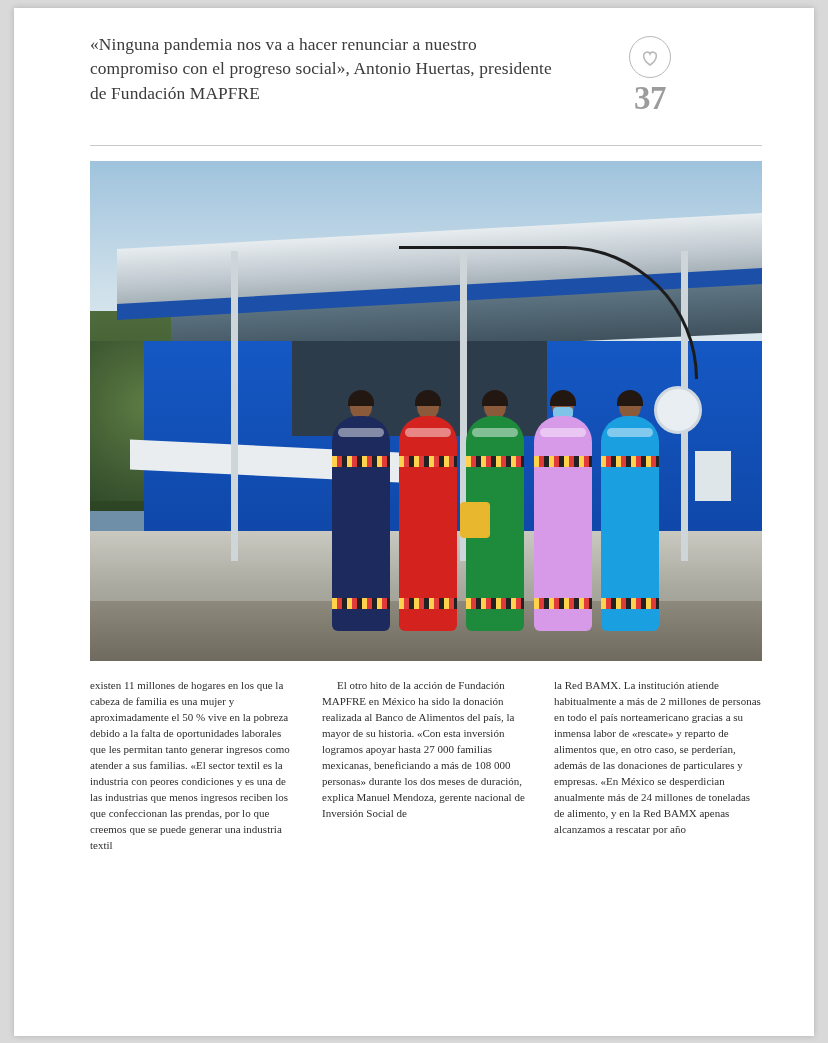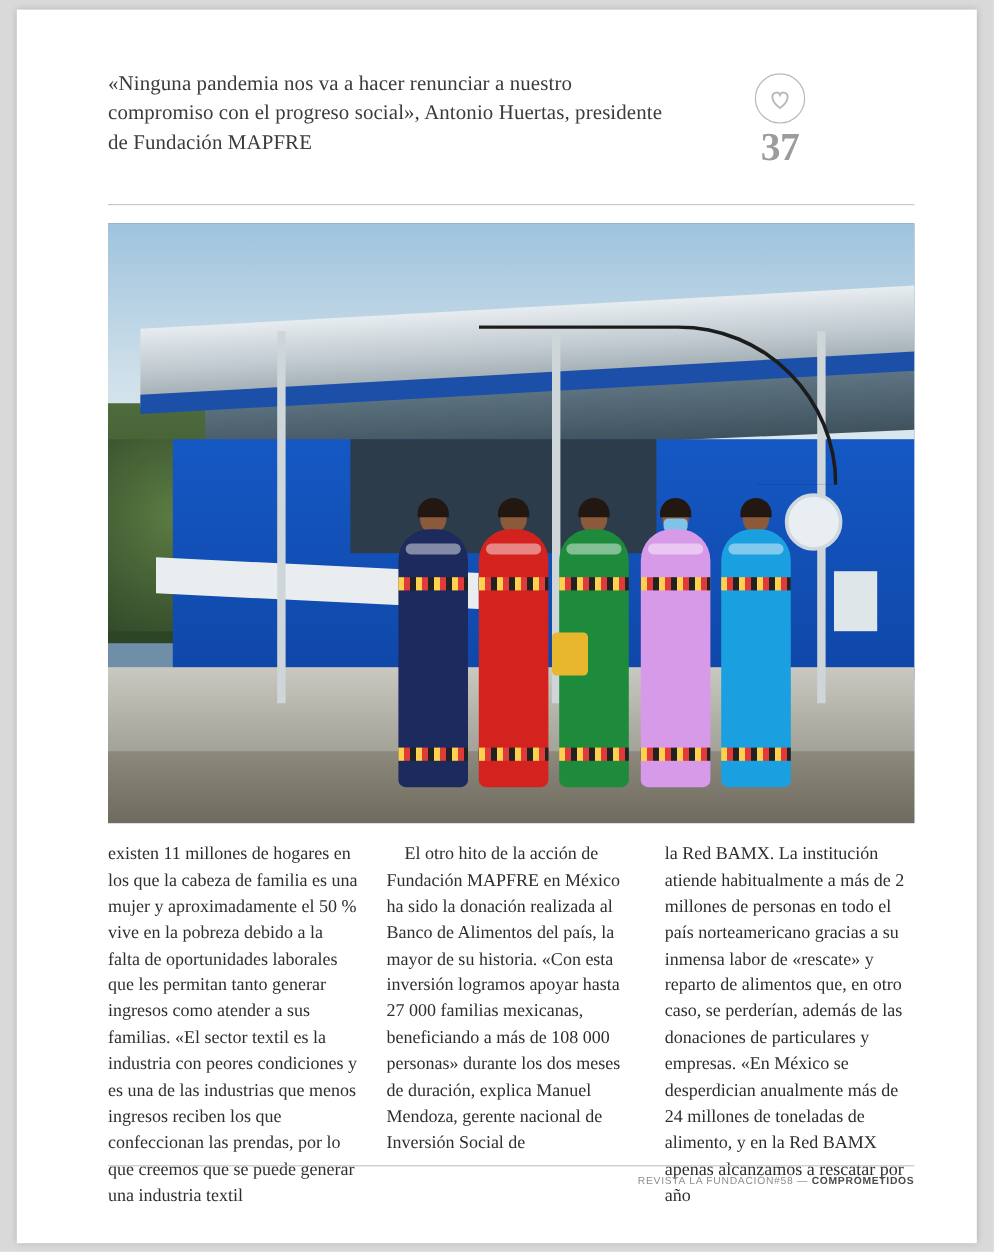--- a/index.html
+++ b/index.html
@@ -18,21 +18,21 @@
     left: 14px;
     top: 8px;
     width: 800px;
     height: 1028px;
     background: #ffffff;
     box-shadow: 0 0 6px rgba(0,0,0,0.18);
   }
   .inner {
     position: absolute;
     left: 76px;
-    top: 49px;
+    top: 24px;
     width: 608px;
   }
 
   
   .header {
     display: flex;
     justify-content: space-between;
     align-items: flex-start;
   }
   .header-title {
@@ -201,21 +201,21 @@
   
   .columns {
     margin-top: 16px;
     display: flex;
     gap: 24px;
     width: 672px;
   }
   .col {
     width: 208px;
     font-family: "Liberation Serif", serif;
-    font-size: 15px;
+    font-size: 11px;
     line-height: 1.46;
     color: #2e2e2e;
     text-align: left;
   }
   .col p { margin: 0; }
   .col p.indent { text-indent: 15px; }
 
   
   .footer {
     position: absolute;
@@ -340,20 +340,13 @@
       <div class="col">
         <p class="indent">El otro hito de la acción de Fundación MAPFRE en México ha sido la donación realizada al Banco de Alimentos del país, la mayor de su historia. «Con esta inversión logramos apoyar hasta 27 000 familias mexicanas, beneficiando a más de 108 000 personas» durante los dos meses de duración, explica Manuel Mendoza, gerente nacional de Inversión Social de</p>
       </div>
       <div class="col">
         <p>la Red BAMX. La institución atiende habitualmente a más de 2 millones de personas en todo el país norteamericano gracias a su inmensa labor de «rescate» y reparto de alimentos que, en otro caso, se perderían, además de las donaciones de particulares y empresas. «En México se desperdician anualmente más de 24 millones de toneladas de alimento, y en la Red BAMX apenas alcanzamos a rescatar por año</p>
       </div>
     </div>
 
   </div>
 
-  <div class="footer">
-    <div class="footer-rule"></div>
-    <div class="footer-text">
-      <span>REVISTA LA FUNDACIÓN#58 —</span>
-      <b>COMPROMETIDOS</b>
-    </div>
-  </div>
 </div>
 
 </body></html>

